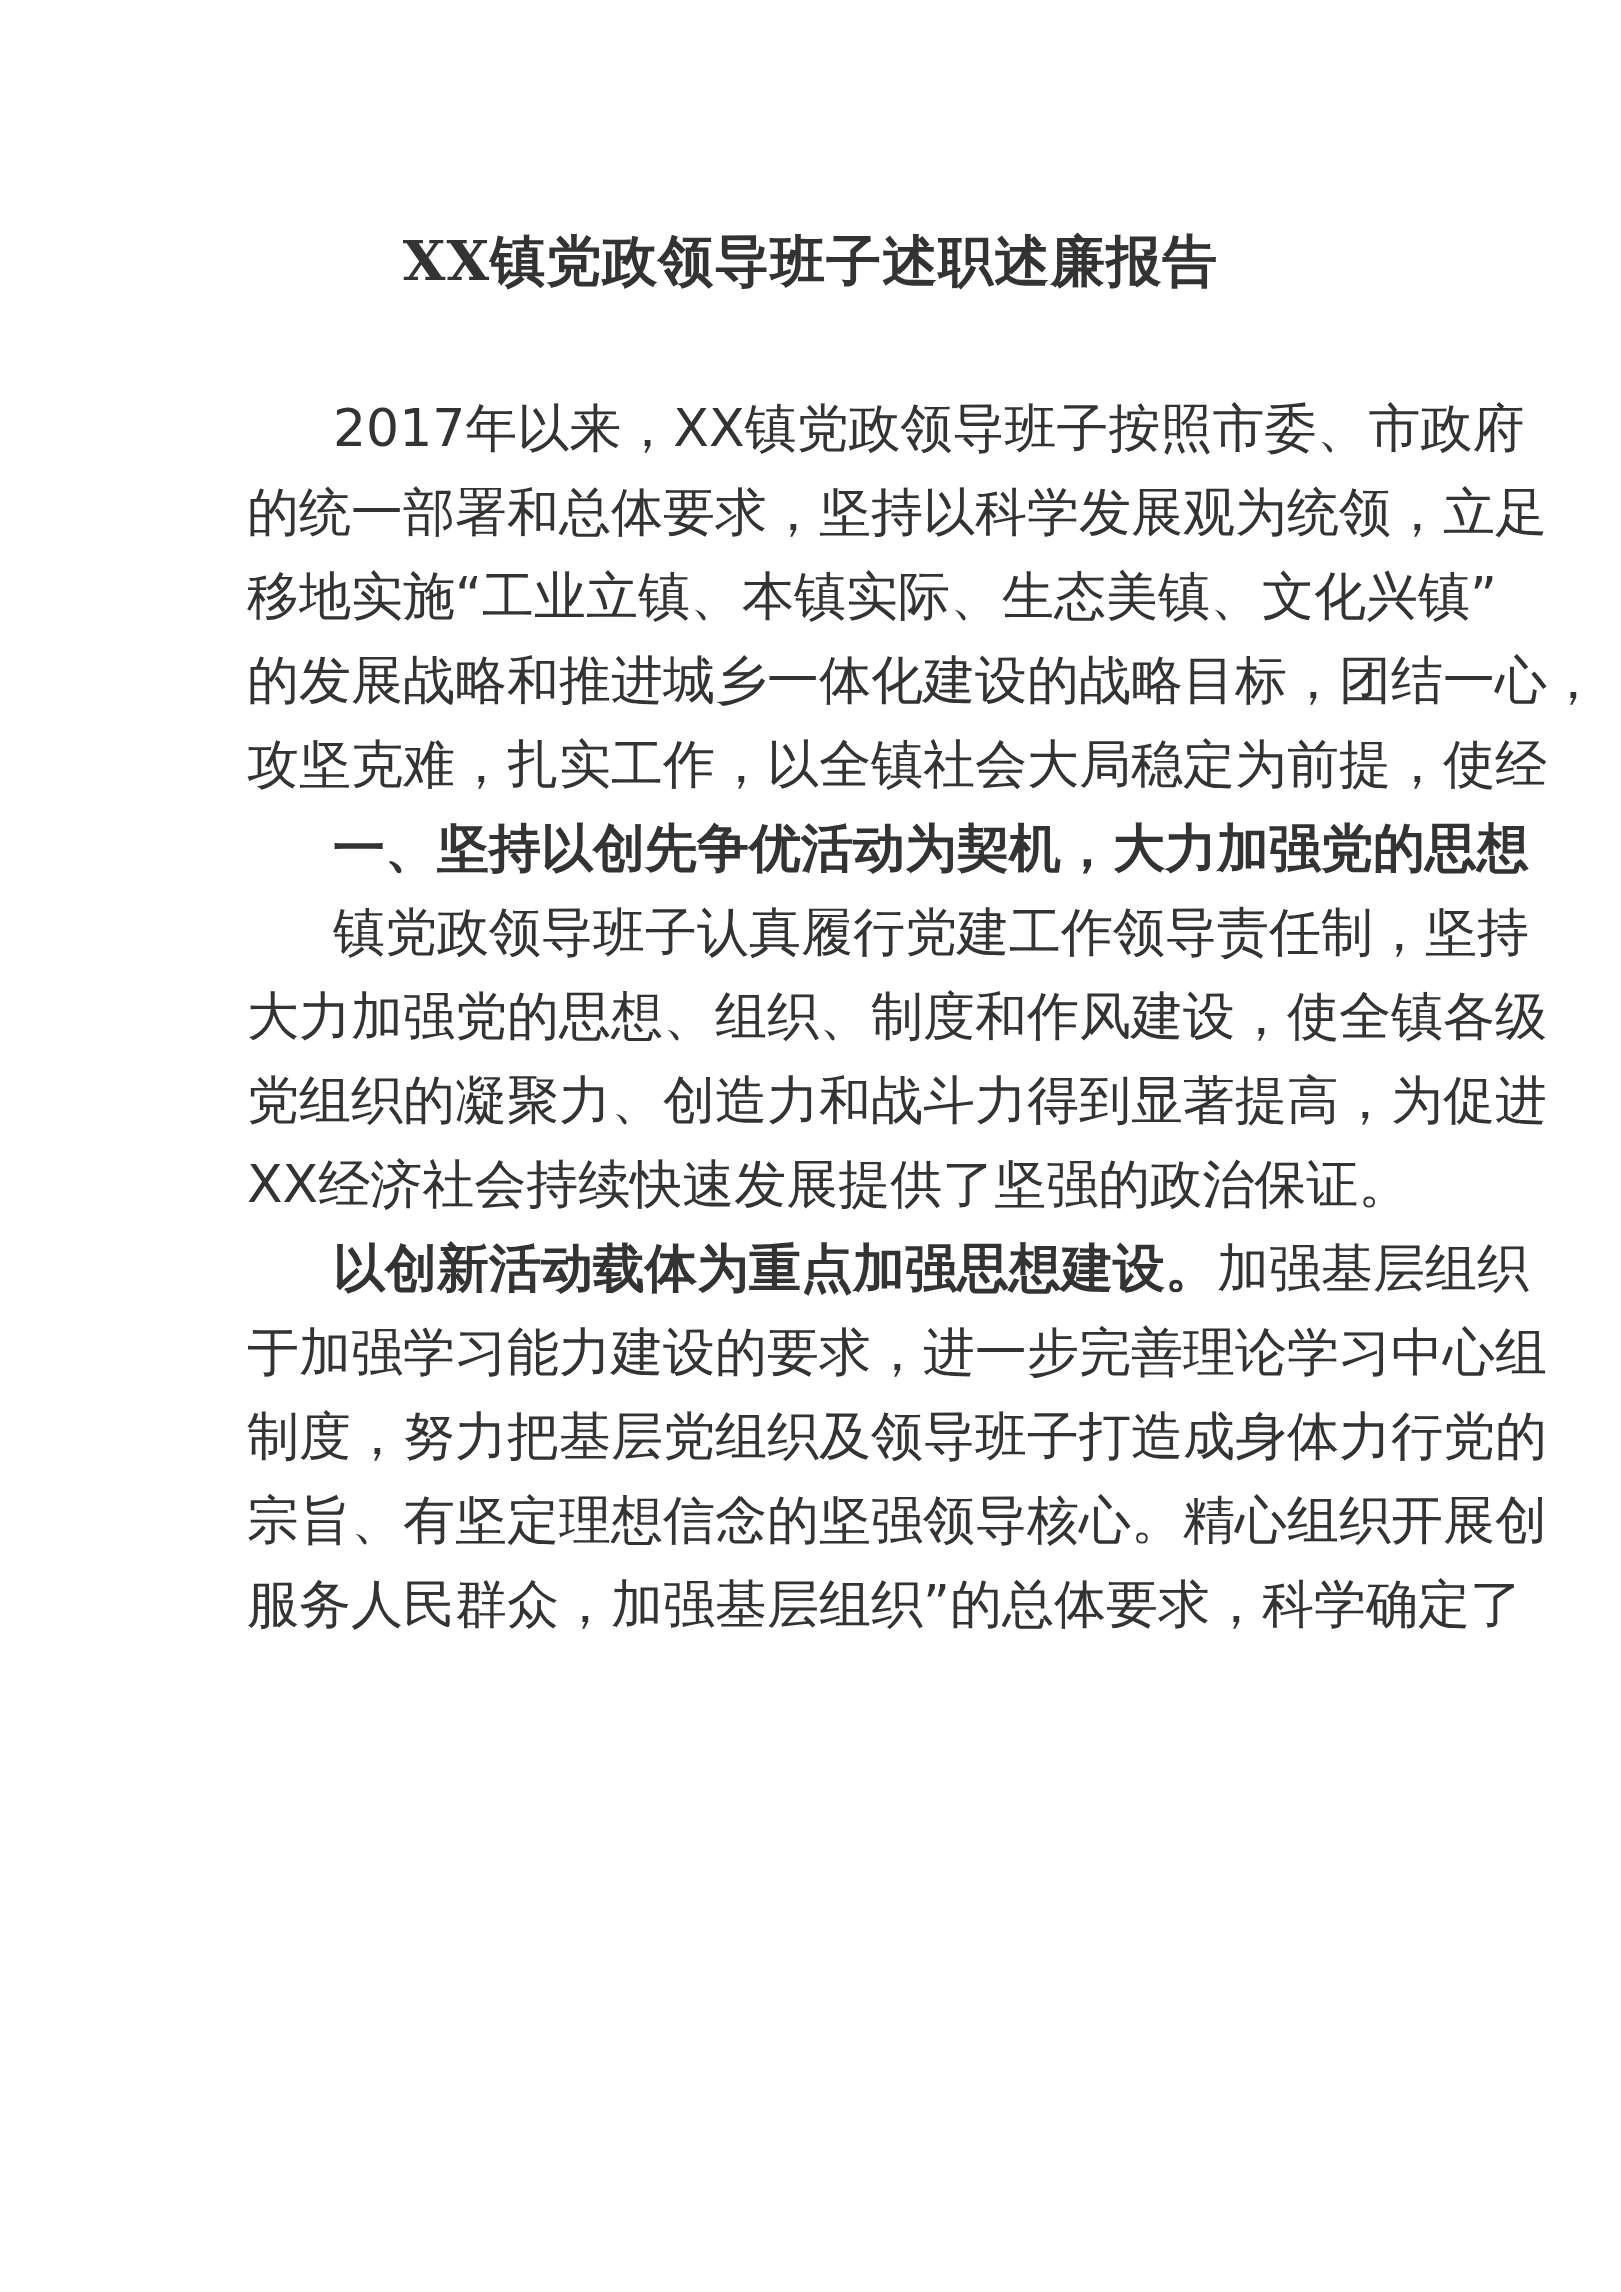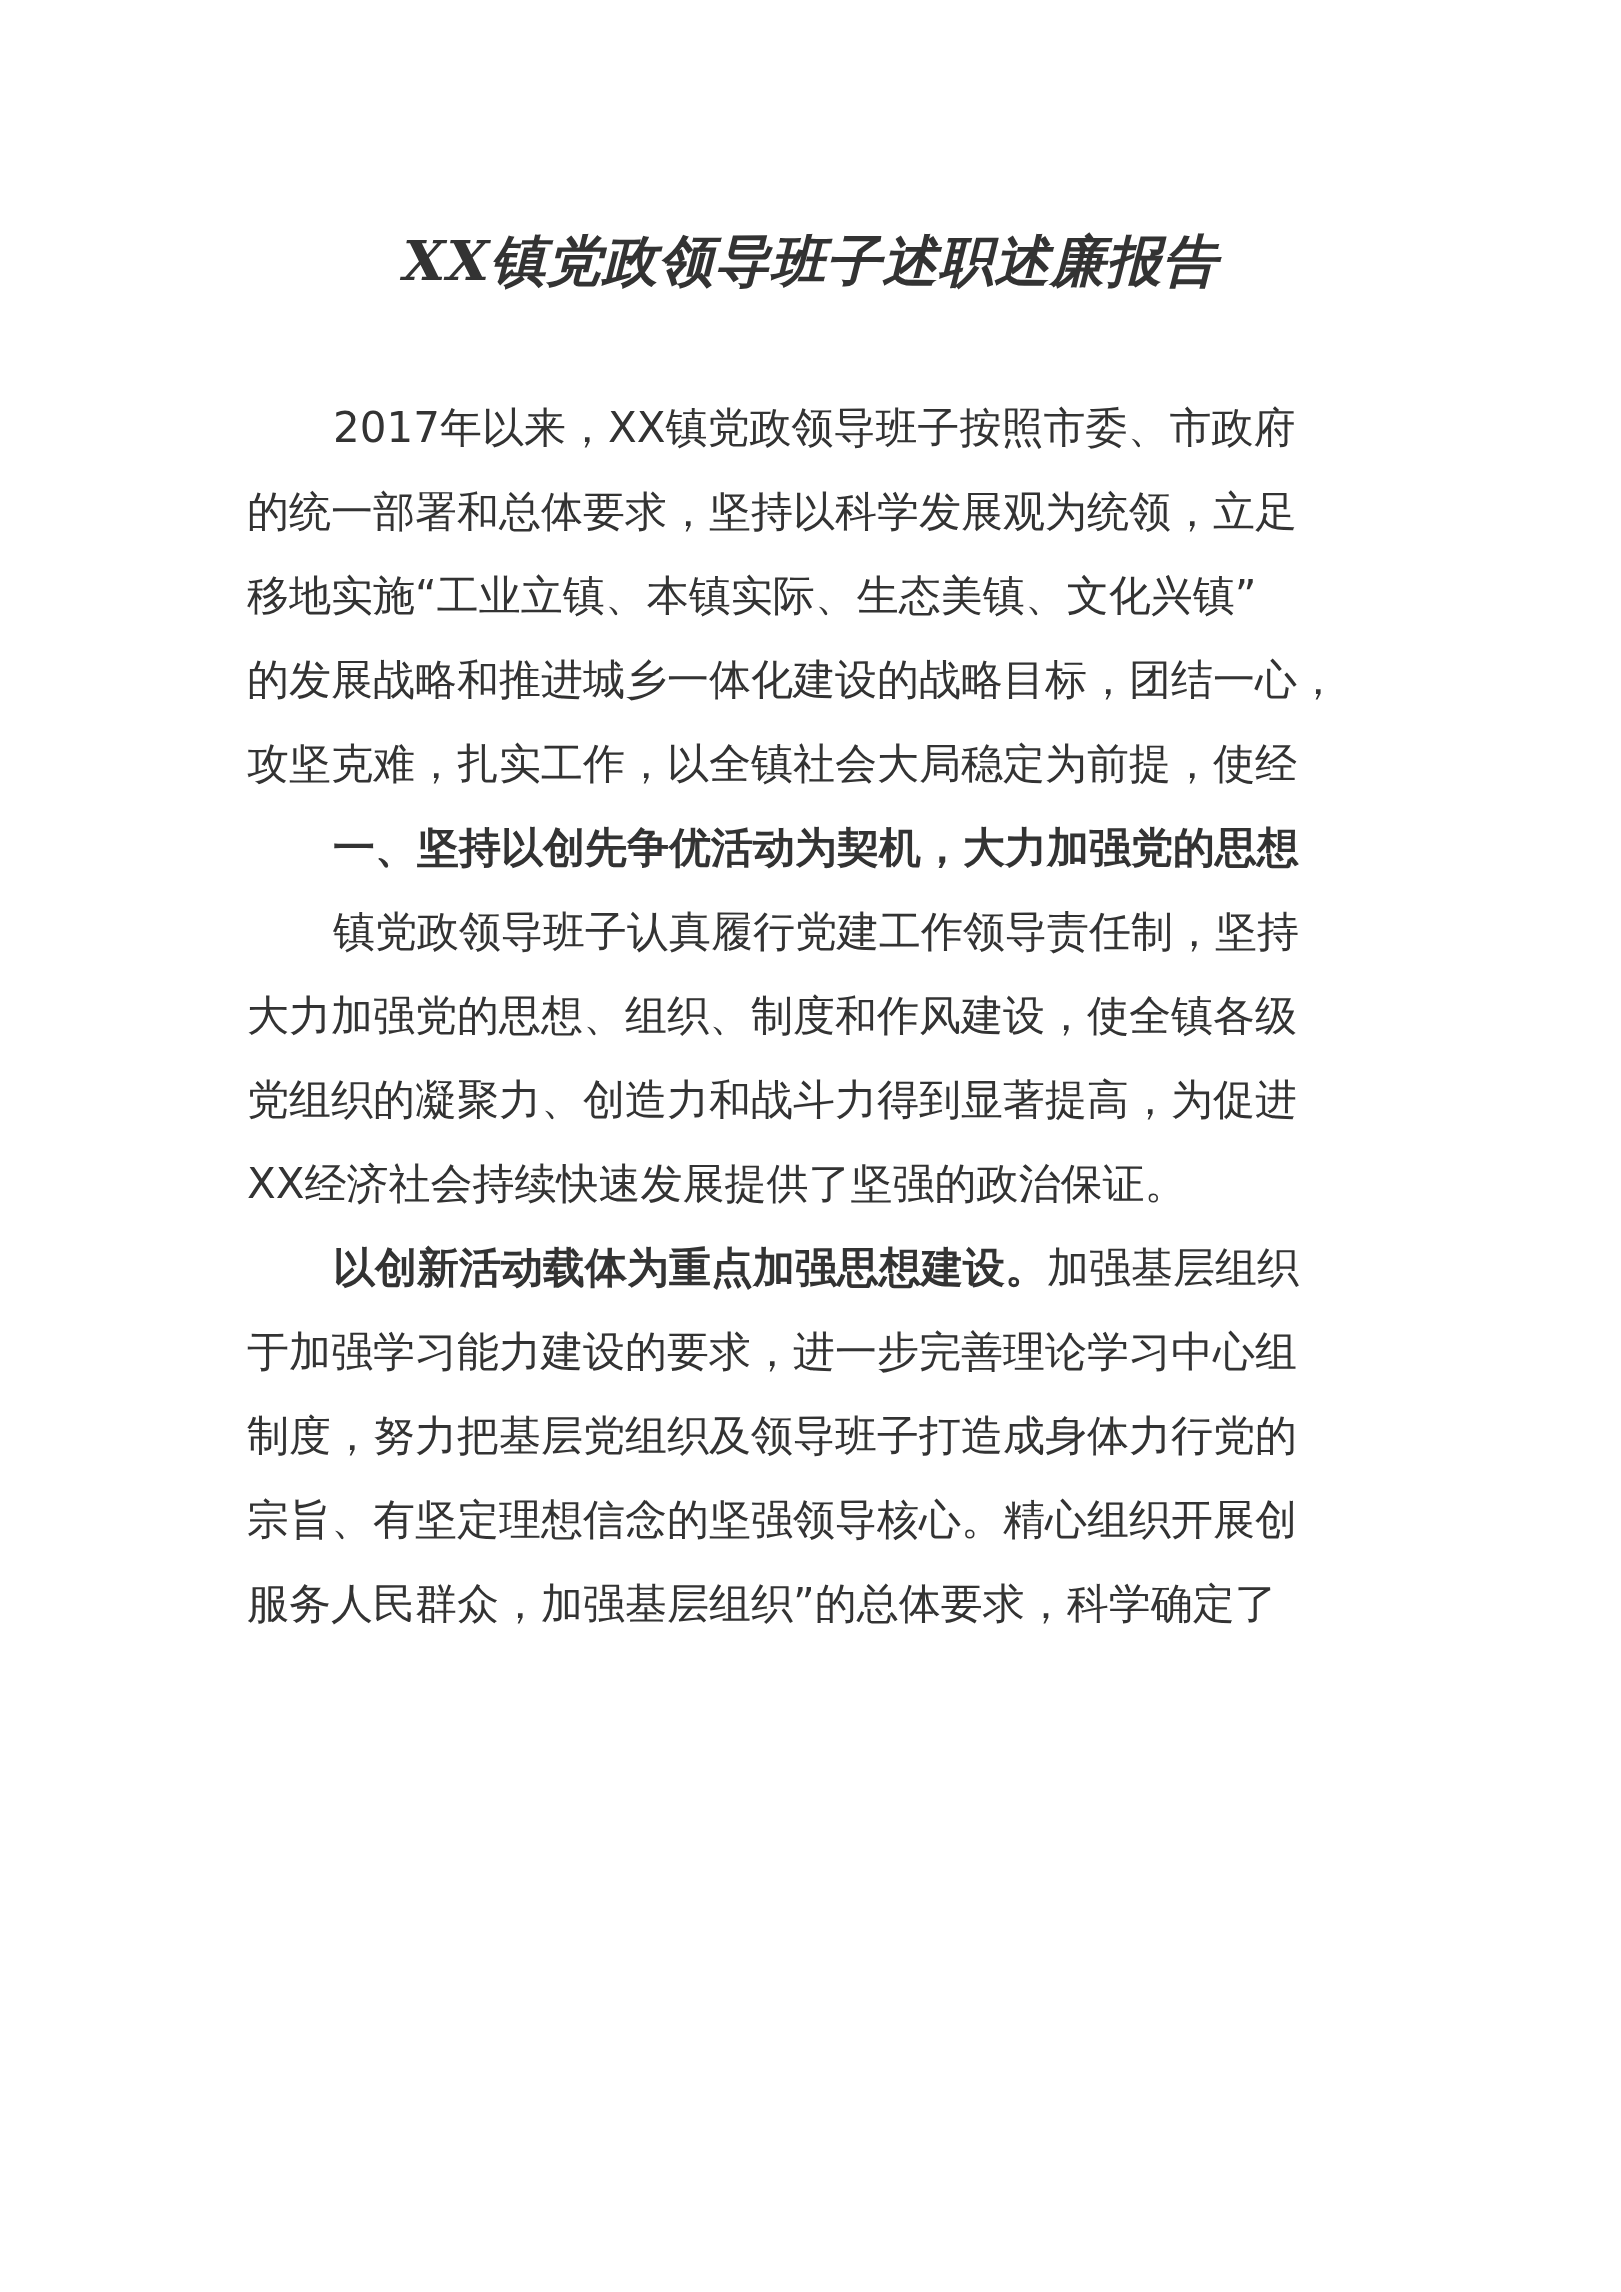--- a/index.html
+++ b/index.html
@@ -28,29 +28,28 @@
       top: 222px;
       width: 1621px;
       text-align: center;
       font-family: "DejaVu Serif", "Liberation Serif", serif;
       font-weight: bold;
       font-size: 55px;
       line-height: 78px;
       color: #333333;
       letter-spacing: 1px;
       margin: 0;
-      font-style: italic;
     }
     .body-text {
       position: absolute;
       left: 247px;
       top: 386px;
       width: 1108px;
       font-family: "DejaVu Sans", "Liberation Sans", sans-serif;
-      font-size: 42px;
+      font-size: 52px;
       line-height: 84px;
       color: #333333;
     }
     .line {
       display: block;
       height: 84px;
       white-space: nowrap;
       overflow: visible;
     }
     .indent {

